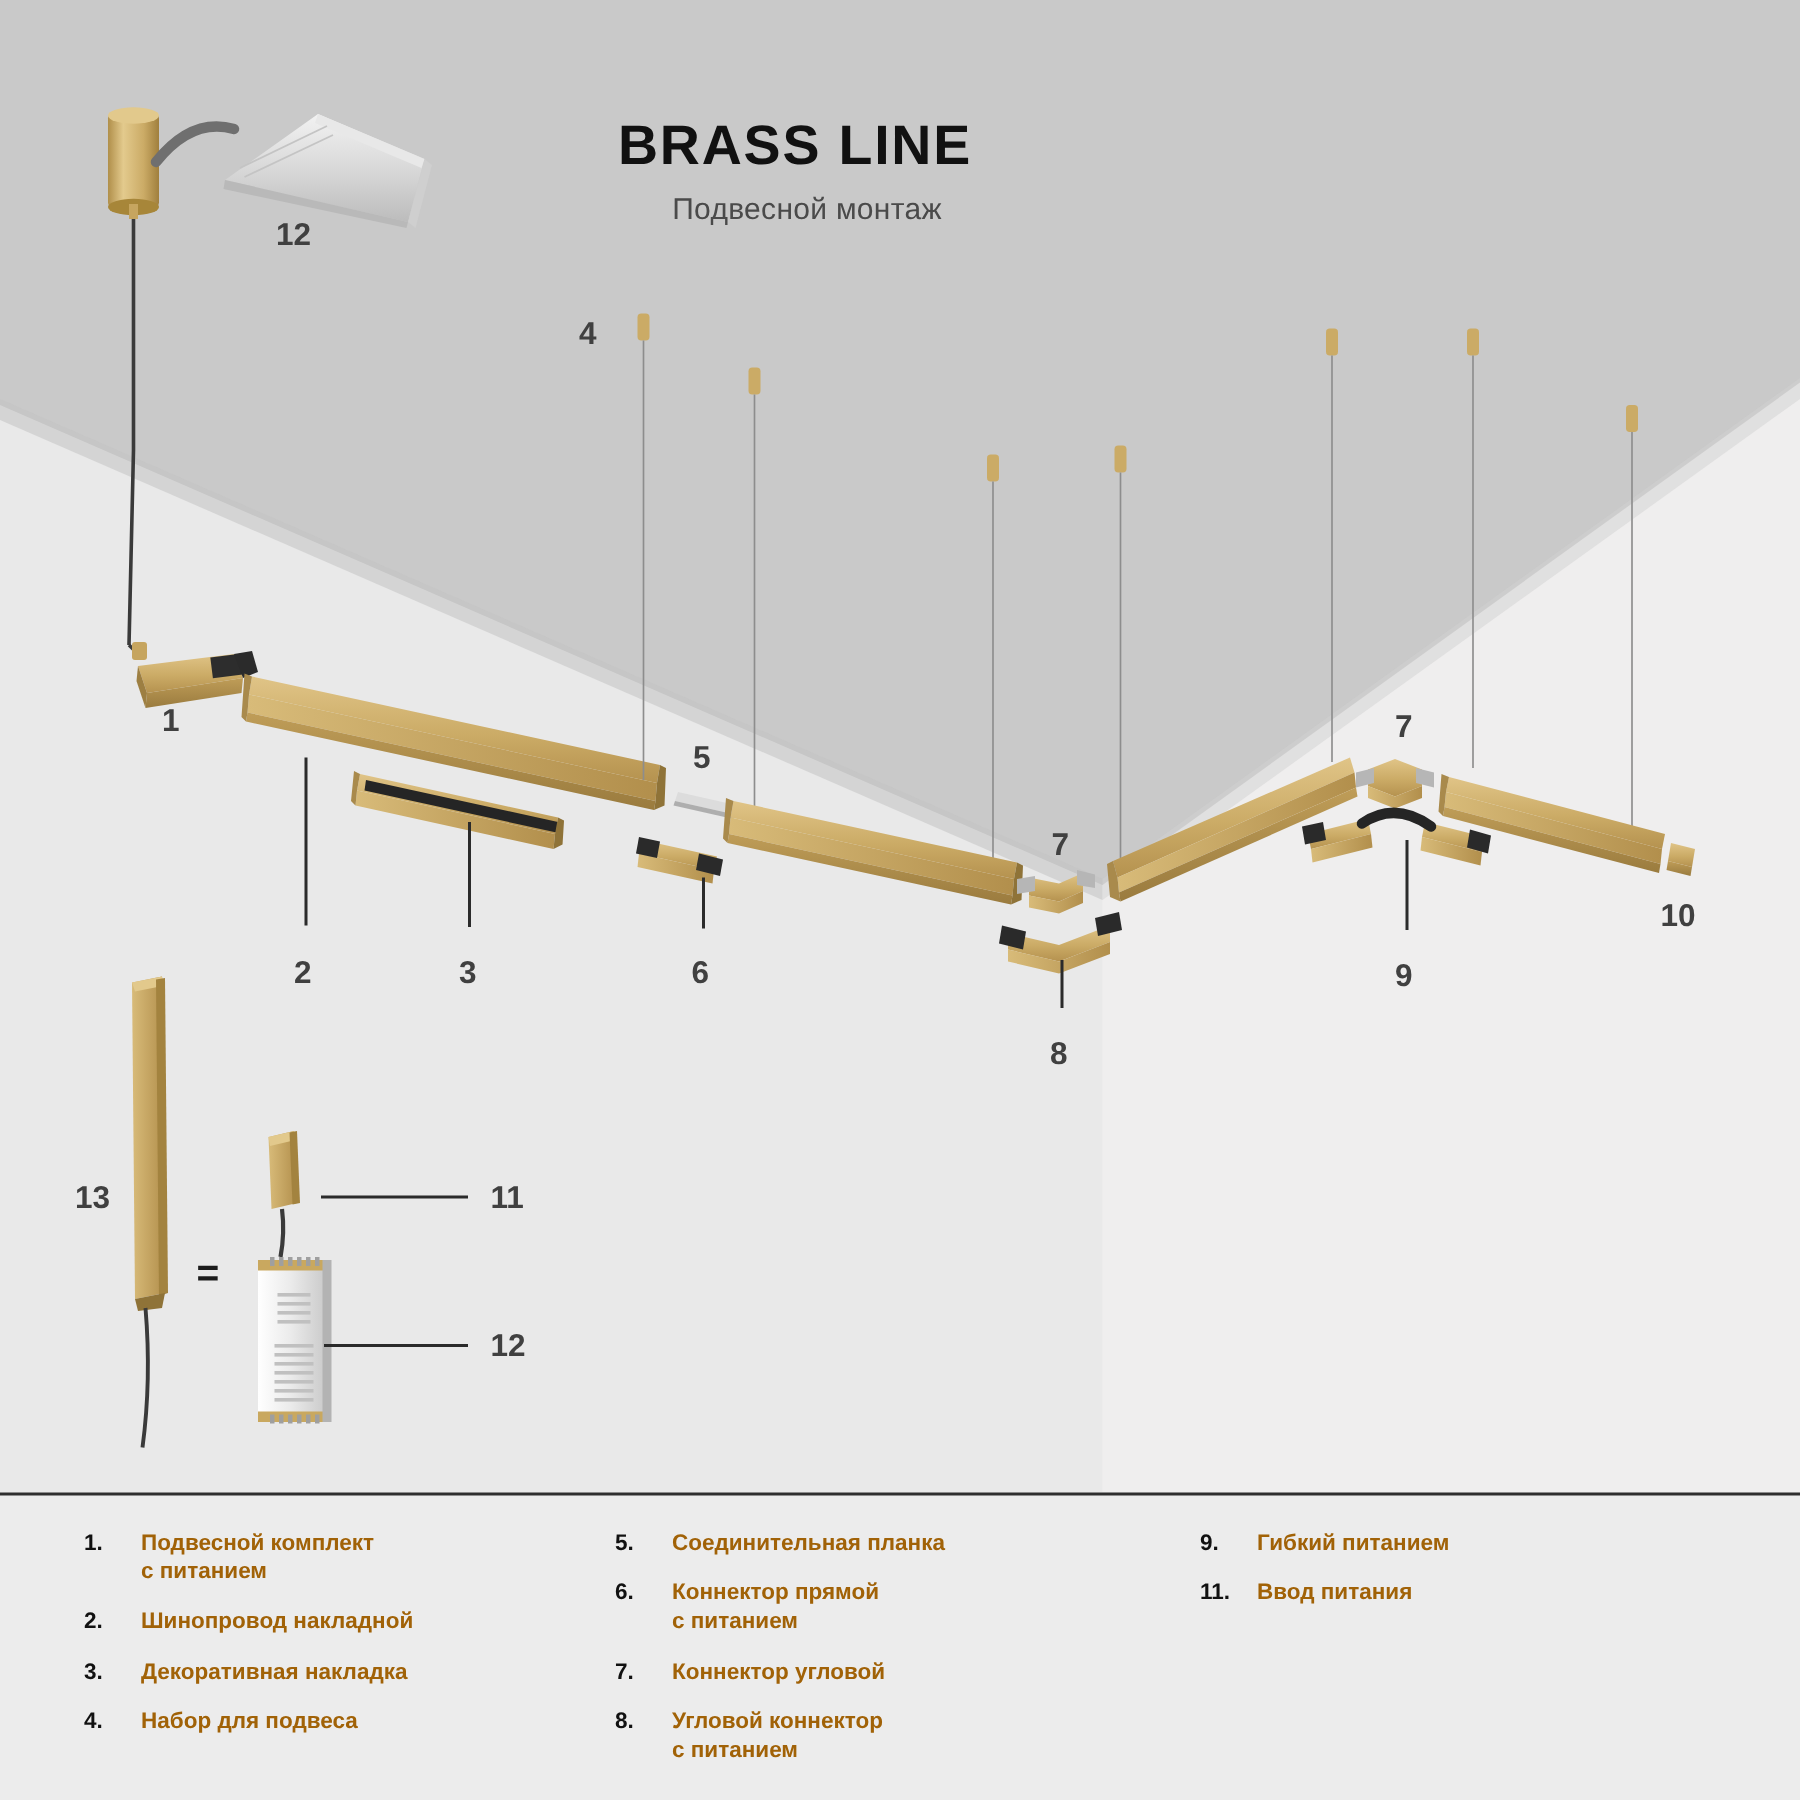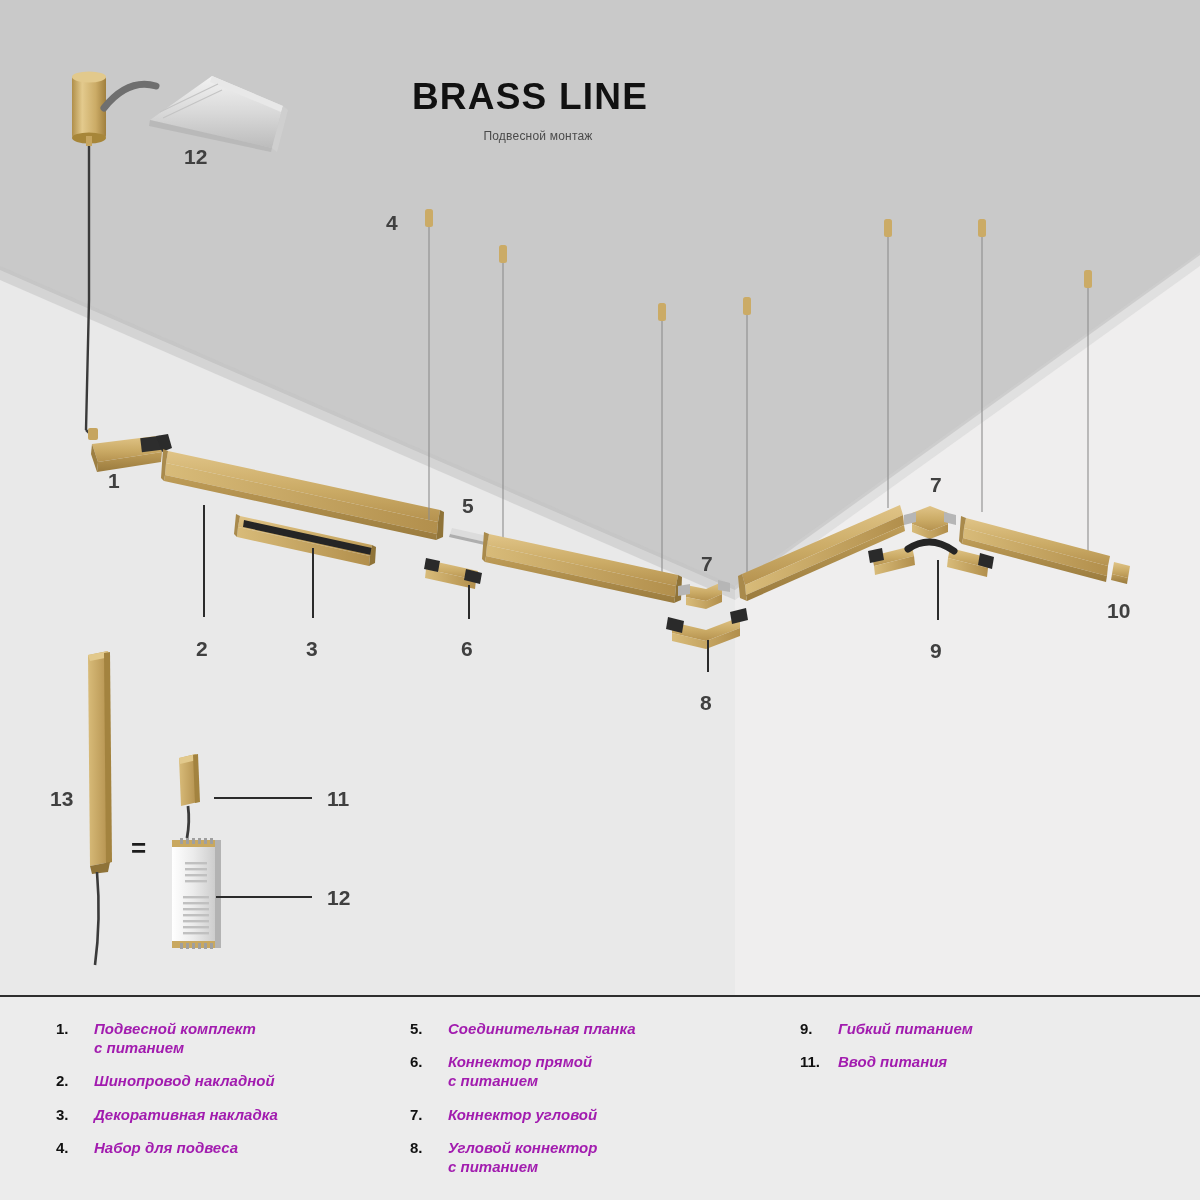--- a/index.html
+++ b/index.html
@@ -59,21 +59,21 @@
   }
   .headline .title {
     font-size: 37px;
     font-weight: bold;
     letter-spacing: 1.2px;
     color: #111111;
     line-height: 1;
   }
   .headline .subtitle {
     margin-top: 14px;
-    font-size: 12px;
+    font-size: 20px;
     color: #4a4a4a;
     letter-spacing: 0.2px;
     padding-left: 16px;
   }
 
   
   .num {
     position: absolute;
     font-size: 21px;
     font-weight: bold;
@@ -142,24 +142,23 @@
     width: 38px;
     flex: 0 0 38px;
     font-size: 15px;
     font-weight: bold;
     color: #111111;
     line-height: 1.28;
   }
   .leg-label {
     font-size: 15px;
     font-weight: bold;
-    color: #a21caf;
+    color: #a16207;
     line-height: 1.28;
     white-space: pre-line;
-    font-style: italic;
   }
 </style>
 </head>
 <body>
 
 <div id="page">
 
   <div class="scene">
     <div class="wall-left"></div>
     <div class="wall-right"></div>

